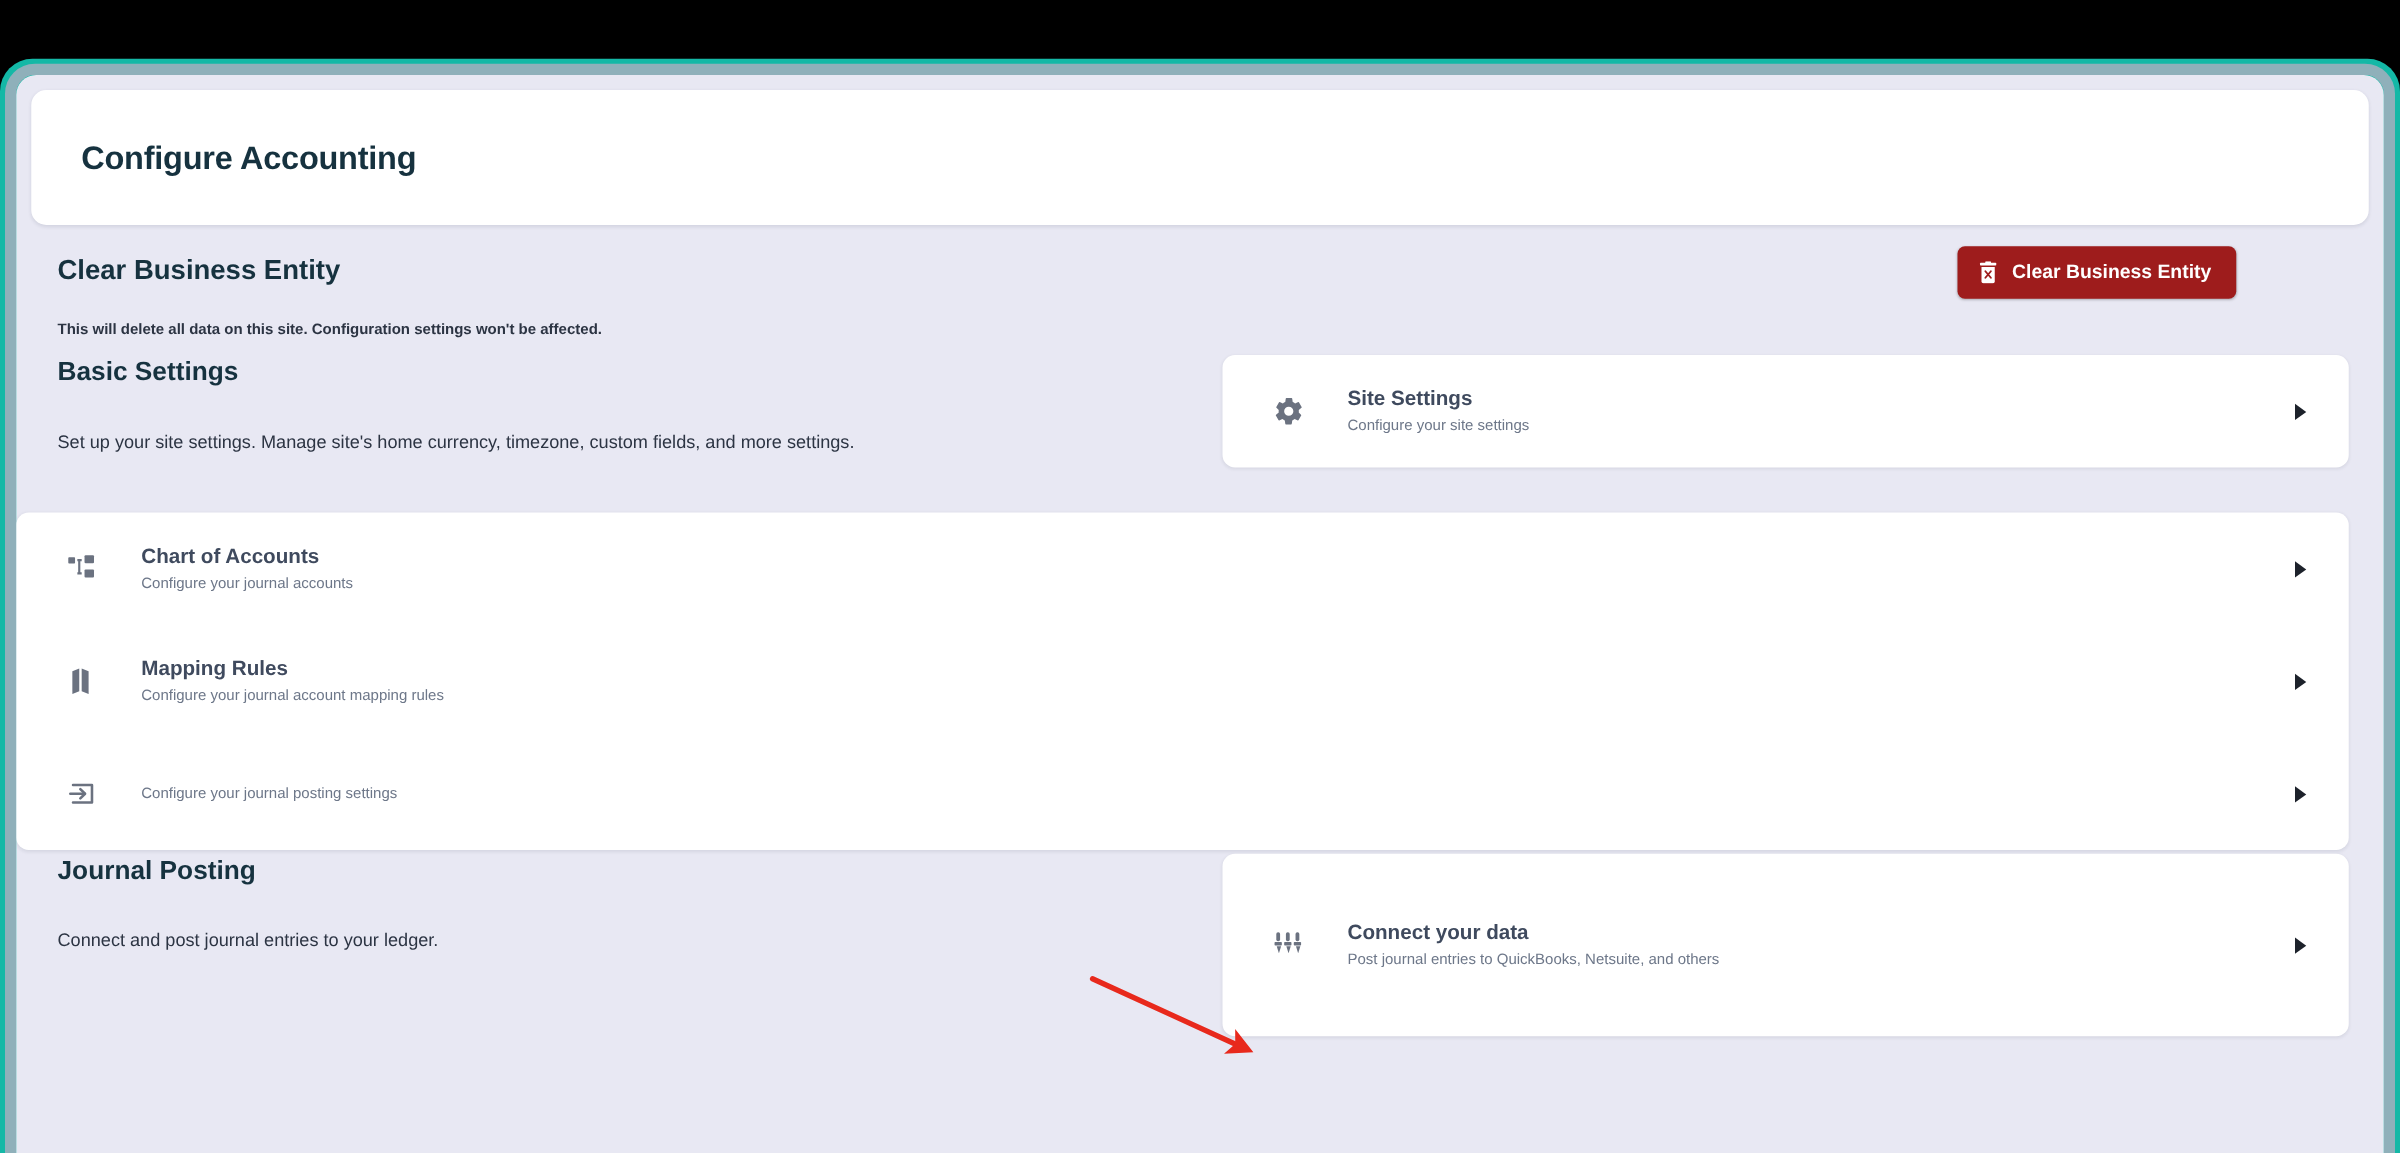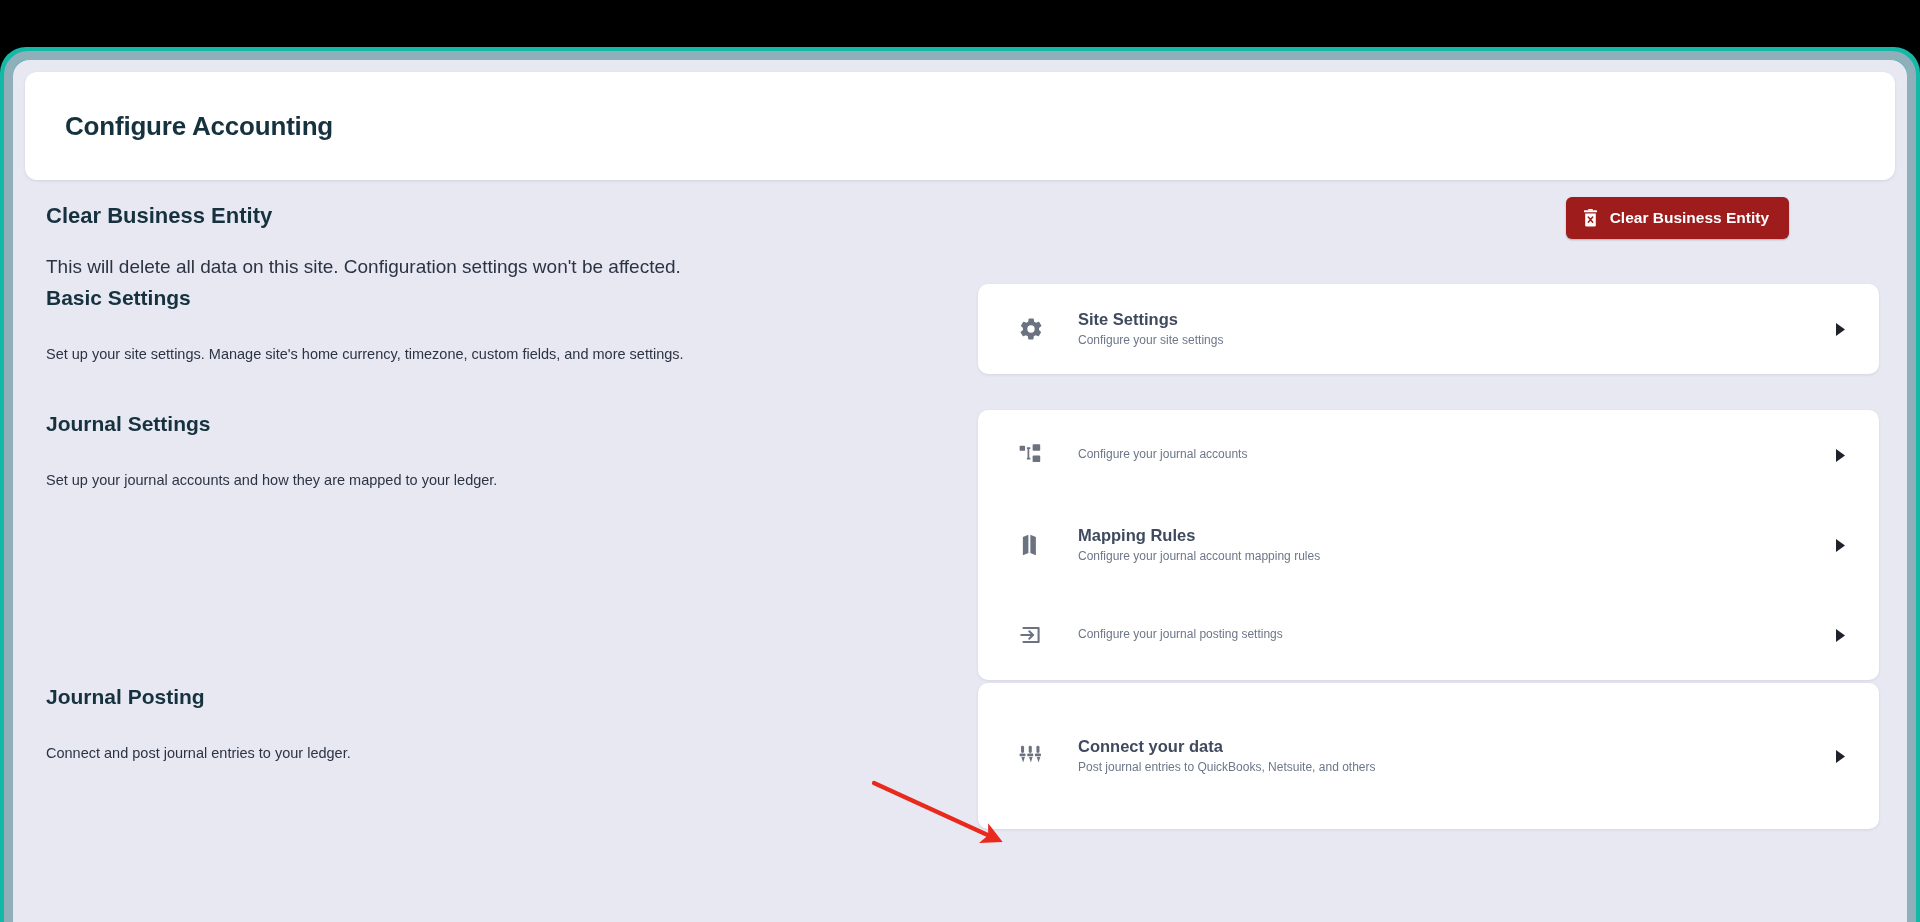--- a/index.html
+++ b/index.html
@@ -89,22 +89,23 @@
     left: 33px;
     top: 15px;
     font-size: 22px;
     font-weight: bold;
     color: #16323f;
   }
   #clear-desc {
     position: absolute;
     left: 33px;
     top: 68px;
-    font-size: 19px;
+    font-size: 12px;
     color: #2c3443;
+    font-weight: bold;
   }
   #clear-button {
     position: absolute;
     right: 28px;
     top: 9px;
     height: 42px;
     background: #9e1c1c;
     color: #ffffff;
     border: none;
     border-radius: 6px;
@@ -256,38 +257,35 @@
                     <path d="M2 1 L11 7.5 L2 14 Z" fill="currentColor"></path>
                   </svg>
               </span>
             </div>
 
           </div>
         </div>
       </div>
 
       <div class="section" style="top:222px;">
-        <div class="sec-left">
-          <div class="sec-title">Journal Settings</div>
-          <div class="sec-desc">Set up your journal accounts and how they are mapped to your ledger.</div>
-        </div>
         <div class="sec-right">
           <div class="card">
 
             <div class="nav-row">
               <span class="nav-icon">
                 <svg width="26" height="26" viewBox="0 0 24 24" fill="currentColor">
                   <rect x="1.5" y="3.5" width="5" height="4.6" rx="0.6"></rect>
                   <rect x="13.5" y="2" width="7" height="6" rx="0.8"></rect>
                   <rect x="13.5" y="12.5" width="7" height="6" rx="0.8"></rect>
                   <path d="M8.2 5.6 h3.2 M8.2 15.4 h3.2" stroke="currentColor" stroke-width="1.6" fill="none"></path>
                   <path d="M9.6 5.6 V15.4" stroke="currentColor" stroke-width="1.6" fill="none"></path>
                 </svg>
               </span>
               <span class="nav-text">
+                <span class="nav-title" style="display:block">Chart of Accounts</span>
                 <span class="nav-sub" style="display:block">Configure your journal accounts</span>
               </span>
               <span class="nav-caret">
                 <svg width="13" height="15" viewBox="0 0 13 15">
                     <path d="M2 1 L11 7.5 L2 14 Z" fill="currentColor"></path>
                   </svg>
               </span>
             </div>
 
             <div class="nav-row">

